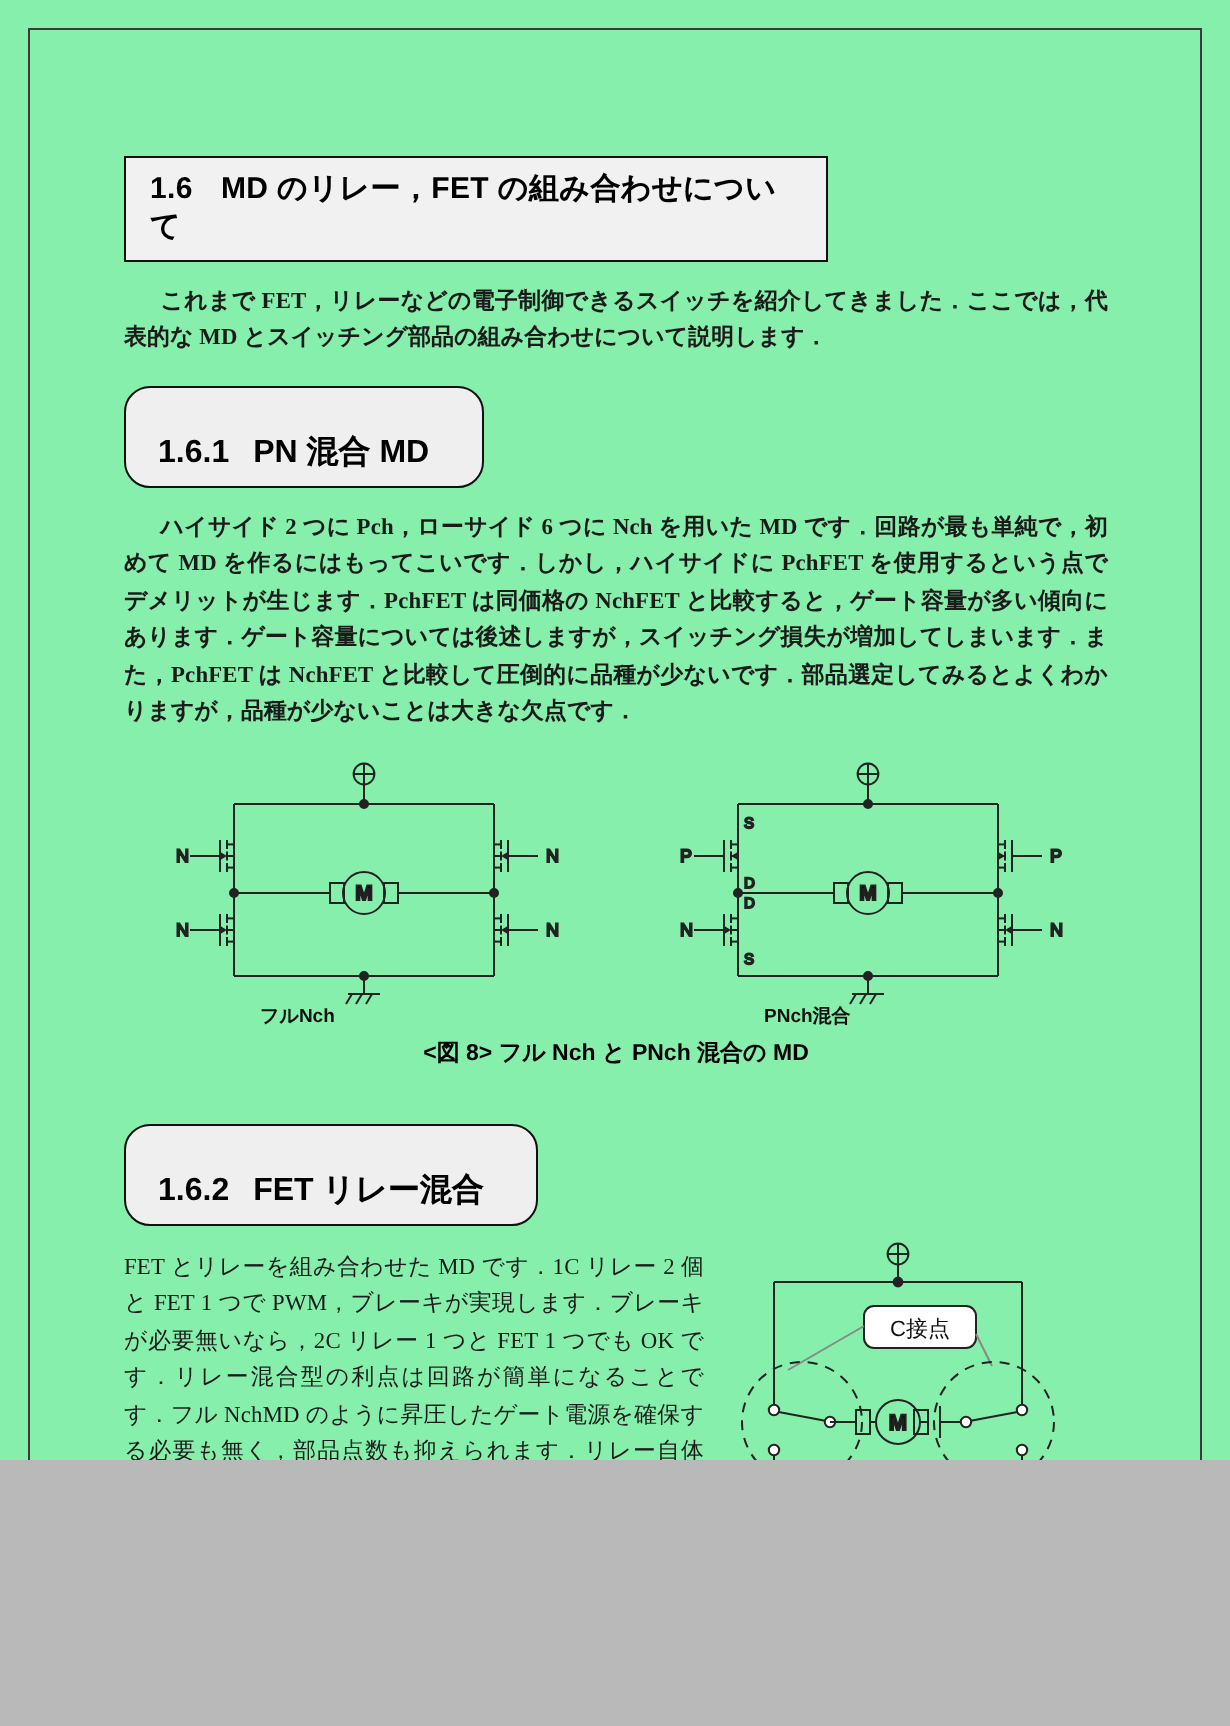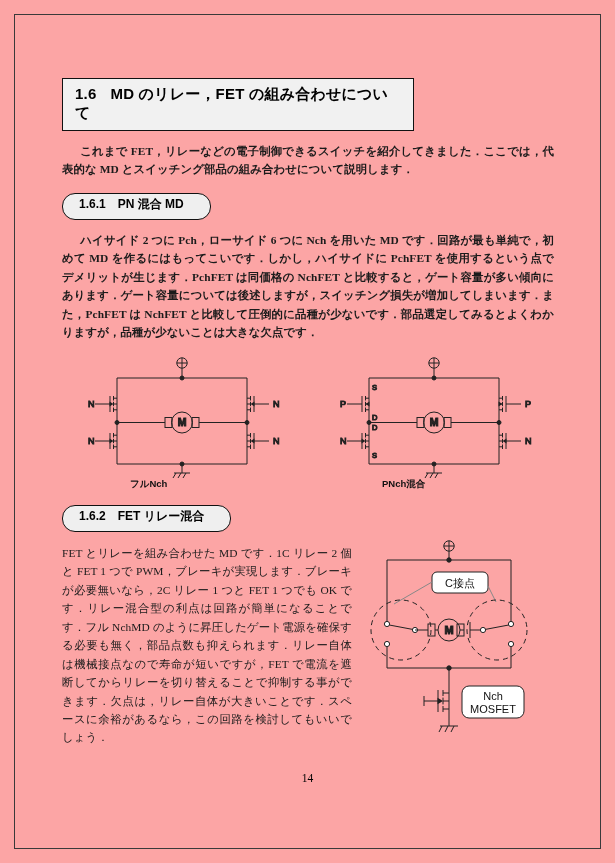--- a/index.html
+++ b/index.html
@@ -6,22 +6,22 @@
     margin: 0;
     padding: 0;
     background: #b9b9b9;
   }
   body {
     font-family: "Liberation Serif", "DejaVu Serif", serif;
   }
   .page {
     position: relative;
     width: 615px;
-    height: 863px;
-    background: #fca5a5;
+    height: 730px;
+    background: #86efac;
     overflow: hidden;
     box-sizing: border-box;
   }
   .page-border {
     position: absolute;
     left: 14px;
     top: 14px;
     width: 587px;
     height: 835px;
     border: 1px solid #3a3a3a;
@@ -62,22 +62,22 @@
   .para.indent { text-indent: 1.6em; font-weight: bold; }
 
   
   .subsec {
     display: inline-block;
     border: 1.4px solid #111;
     border-radius: 13px;
     background: #efefef;
     font-family: "Liberation Sans", "DejaVu Sans", sans-serif;
     font-weight: bold;
-    font-size: 12px;
-    padding: 2px 26px 6px 16px;
+    font-size: 16px;
+    padding: 22px 26px 6px 16px;
     color: #000;
   }
   .subsec .num { margin-right: 12px; }
 
   
   .fig-wrap { position: relative; }
   .fig-caption {
     text-align: center;
     font-family: "Liberation Sans", "DejaVu Sans", sans-serif;
     font-weight: bold;
@@ -309,23 +309,24 @@
             <line x1="364" y1="119" x2="380" y2="119"></line>
             <line x1="366" y1="119" x2="363" y2="124"></line>
             <line x1="371" y1="119" x2="368" y2="124"></line>
             <line x1="376" y1="119" x2="373" y2="124"></line>
           </g>
         </g>
         <text class="svgtext" x="68" y="133" font-size="9.5" font-weight="bold">フルNch</text>
         <text class="svgtext" x="320" y="133" font-size="9.5" font-weight="bold">PNch混合</text>
       </svg>
 
+      <div class="fig-caption" style="margin-top:6px;">&lt;図 8&gt;  フル Nch と PNch 混合の MD</div>
     </div>
 
-    <div style="margin-top:16px;">
+    <div style="margin-top:28px;">
       <span class="subsec">
         <span class="num">1.6.2</span><span>FET リレー混合</span>
       </span>
     </div>
 
     <div class="cols">
       <div class="col-left">
         <p class="para">FET とリレーを組み合わせた MD です．1C リレー 2 個と FET 1 つで PWM，ブレーキが実現します．ブレーキが必要無いなら，2C リレー 1 つと FET 1 つでも OK です．リレー混合型の利点は回路が簡単になることです．フル NchMD のように昇圧したゲート電源を確保する必要も無く，部品点数も抑えられます．リレー自体は機械接点なので寿命が短いですが，FET で電流を遮断してからリレーを切り替えることで抑制する事ができます．欠点は，リレー自体が大きいことです．スペースに余裕があるなら，この回路を検討してもいいでしょう．</p>
       </div>
 

